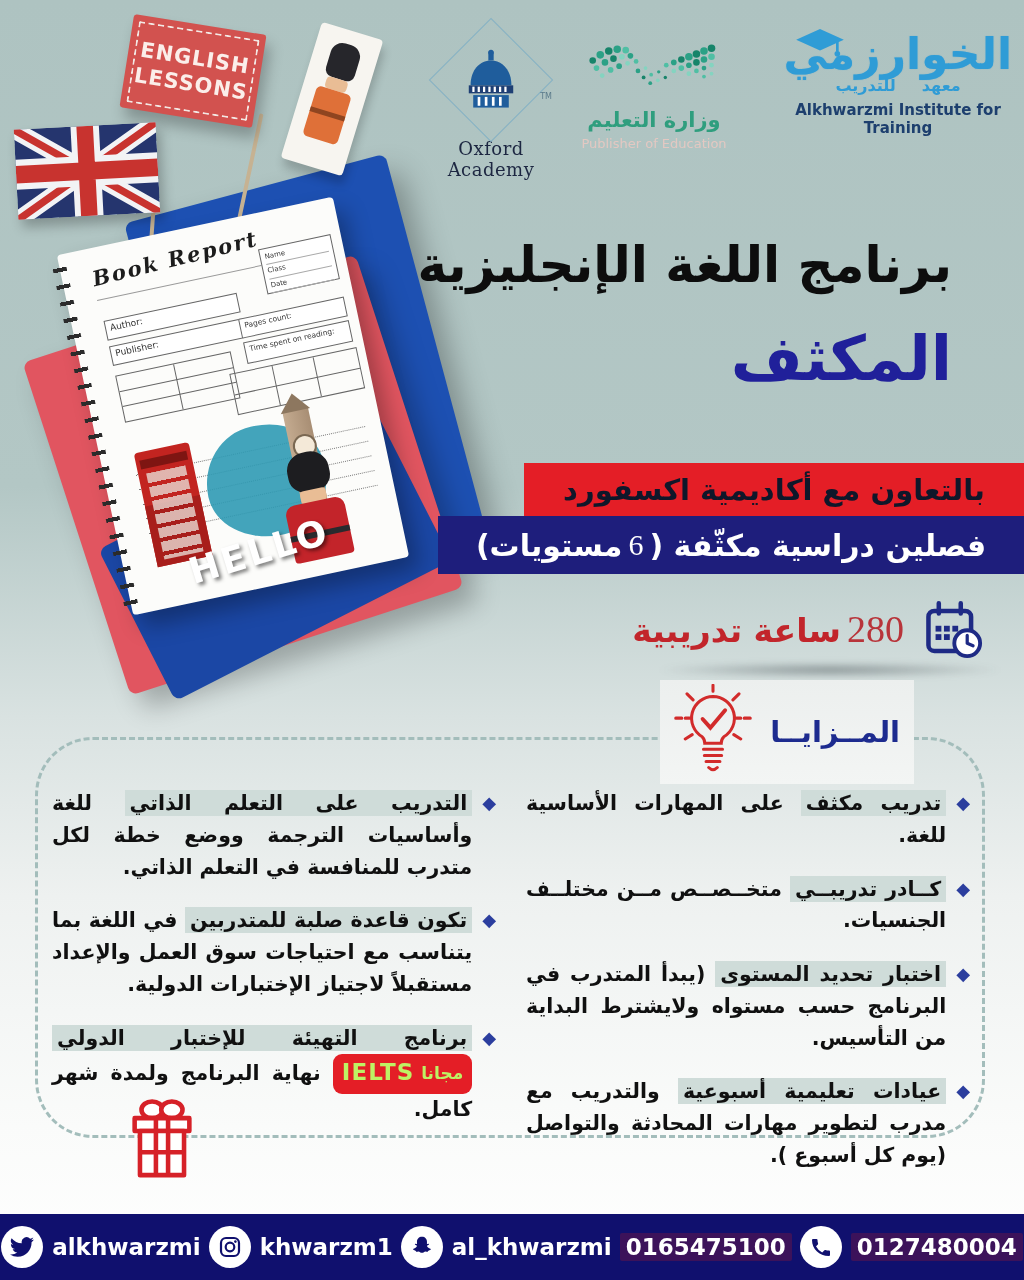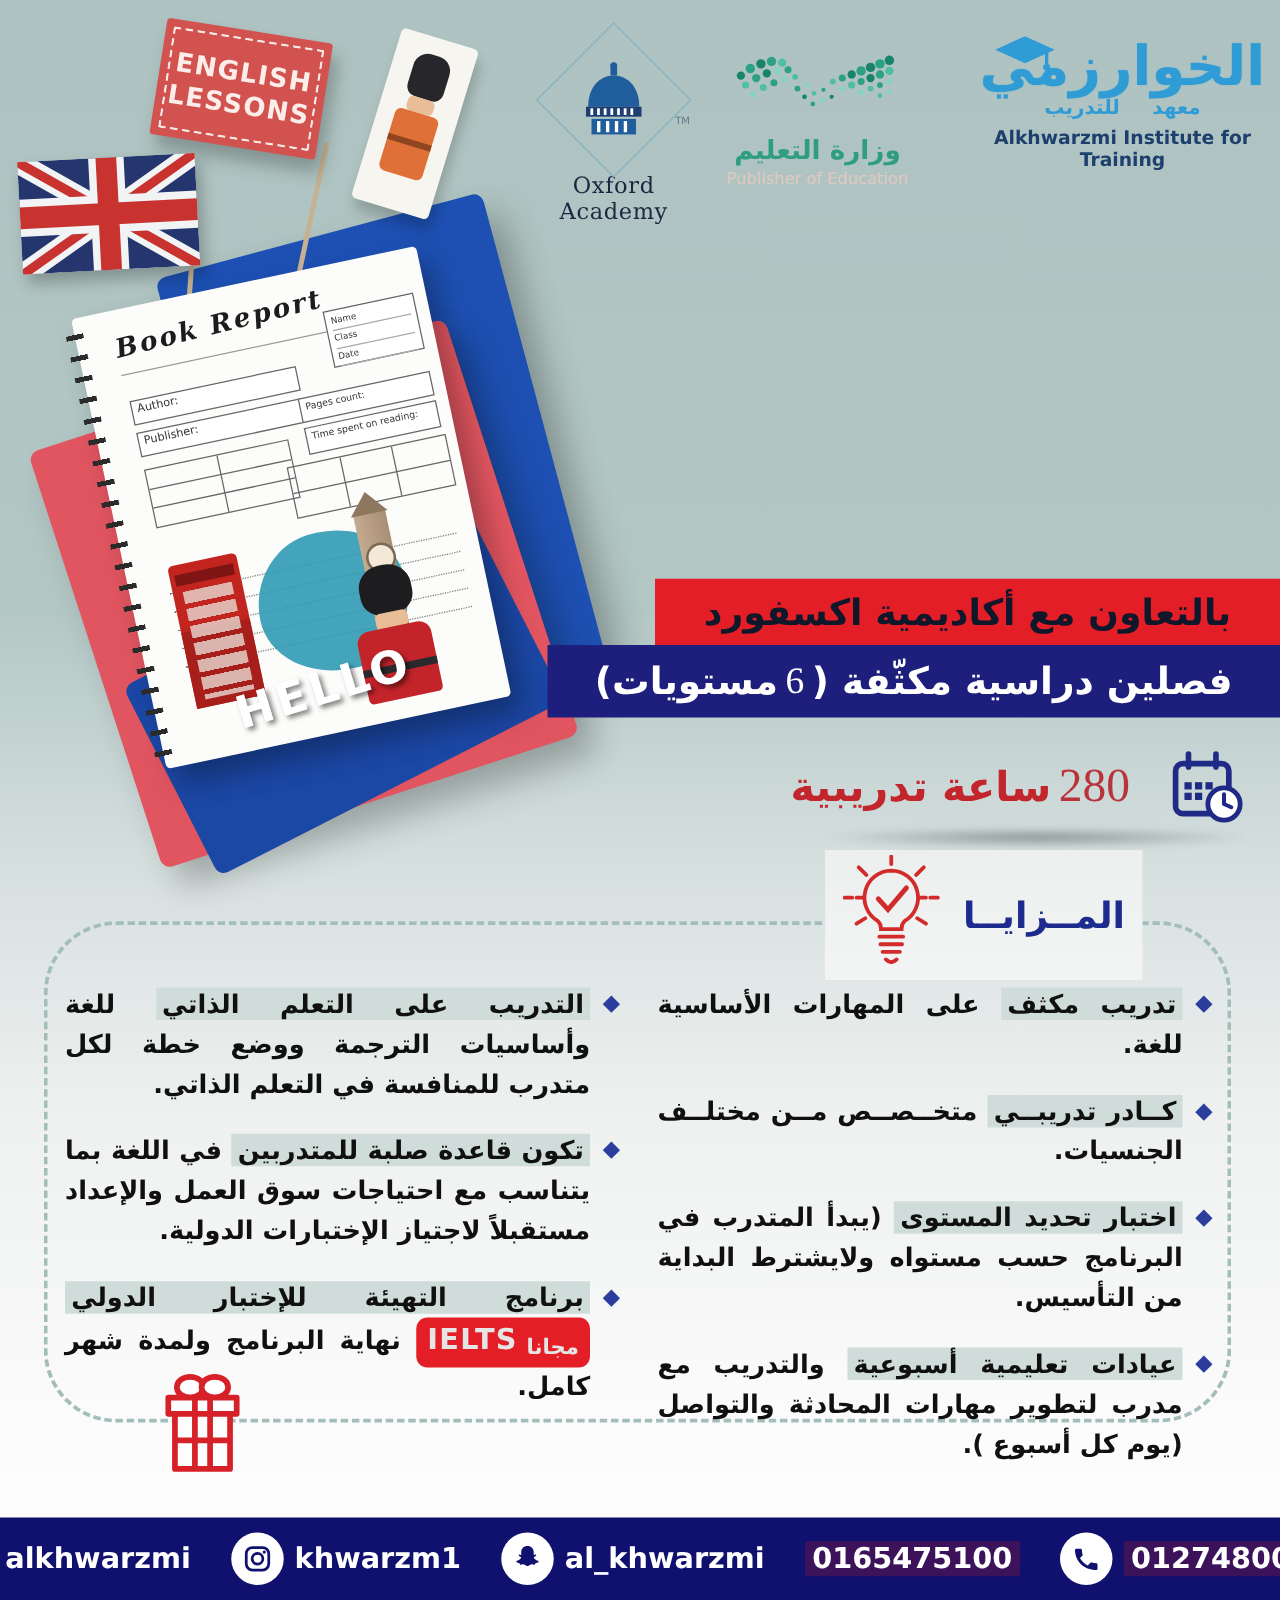--- a/index.html
+++ b/index.html
@@ -101,47 +101,47 @@
   .title-block { position:absolute; right:72px; top:236px; width:560px; text-align:right; direction:rtl; }
   .title-1 { font-size:50px; font-weight:bold; color:#0d0d0d; letter-spacing:-1px; }
   .title-2 { font-size:62px; font-weight:bold; color:#20209a; margin-top:28px; }
   .banner-red { position:absolute; left:524px; right:0; top:463px; height:53px; background:#e41e26;
     color:#0f172a; font-size:29px; font-weight:bold; display:flex; align-items:center; justify-content:center; direction:rtl; }
   .banner-blue { position:absolute; left:438px; right:0; top:516px; height:58px; background:#1e1e7c;
     color:#fff; font-size:30px; font-weight:bold; display:flex; align-items:center; justify-content:center; direction:rtl; }
   .num-serif { font-family:"Liberation Serif","DejaVu Serif",serif; font-weight:normal; padding:0 6px; }
 
   
-  .hours { position:absolute; right:28px; top:598px; display:flex; direction:rtl; align-items:center; gap:24px; }
+  .hours { position:absolute; right:40px; top:598px; display:flex; direction:rtl; align-items:center; gap:12px; }
   .hours-text { font-size:33px; font-weight:bold; color:#c2252b; }
   .hours-text .num-serif { font-size:38px; color:#b8343a; }
   .hours-shadow { position:absolute; left:655px; top:662px; width:350px; height:16px;
     background:radial-gradient(ellipse at center, rgba(50,60,65,.45), transparent 70%); filter:blur(3px); }
 
   
   .feat-box { position:absolute; left:35px; top:737px; width:950px; height:401px;
     border:3px dashed #a3bdbb; border-radius:58px; }
   .feat-head { position:absolute; right:110px; top:680px; display:flex; direction:rtl; align-items:center; gap:18px;
     background:linear-gradient(180deg,#ecefee,#f3f5f4); padding:4px 14px; }
   .feat-head-label { font-size:29px; font-weight:bold; color:#1d2b8f; }
   .feat-cols { position:absolute; top:788px; left:52px; width:918px; display:flex; direction:rtl; gap:30px; }
   .feat-col { flex:1; }
   .feat-item { display:flex; direction:rtl; gap:10px; margin-bottom:22px; }
   .diamond { color:#2b3e9e; font-size:18px; line-height:1.7; }
   .feat-text { font-size:20.5px; font-weight:bold; color:#101010; line-height:1.55; text-align:justify; }
   .hl { background:#cfdcd9; padding:1px 5px; box-decoration-break:clone; -webkit-box-decoration-break:clone; }
-  .pill { display:inline-flex; direction:ltr; align-items:flex-end; gap:7px; background:#e41e26; color:#e5e5e5;
+  .pill { display:inline-flex; direction:ltr; align-items:center; gap:7px; background:#e41e26; color:#bef264;
     border-radius:9px; padding:1px 9px 3px; vertical-align:middle; }
   .pill-en { font-size:23px; font-weight:bold; letter-spacing:1px; }
   .pill-ar { font-size:17px; font-weight:bold; }
   .gift { position:absolute; left:124px; top:1088px; }
 
   
   .footer { position:absolute; left:0; right:0; bottom:0; height:66px; background:#10106e;
-    display:flex; align-items:center; justify-content:center; gap:32px; }
+    display:flex; align-items:center; justify-content:center; gap:8px; }
   .soc { display:flex; align-items:center; gap:9px; color:#fff; font-size:23px; font-weight:bold; }
   .circle { width:42px; height:42px; background:#fff; border-radius:50%; display:flex; align-items:center; justify-content:center; }
   .phone-num { background:rgba(115,22,66,.45); padding:1px 6px; border-radius:2px; }
 </style>
 </head>
 <body>
 
 <div class="poster">
 
   <div class="collage">
@@ -296,20 +296,24 @@
       <circle cx="40" cy="25" r="2.6" fill="#2f9cd6"></circle>
     </svg>
     <div class="khw-main">الخوارزمي</div>
     <div class="khw-sub">
       <span>معهد</span>
       <span>للتدريب</span>
     </div>
     <div class="khw-en">Alkhwarzmi Institute for Training</div>
   </div>
 
+  <div class="title-block">
+    <div class="title-1">برنامج اللغة الإنجليزية</div>
+    <div class="title-2">المكثف</div>
+  </div>
 
   <div class="banner-red">بالتعاون مع أكاديمية اكسفورد</div>
   <div class="banner-blue">
     <span>فصلين دراسية مكثّفة (</span>
       <span class="num-serif">6</span>
       <span> مستويات)</span>
   </div>
 
   <div class="hours">
     <svg width="62" height="62" viewBox="0 0 96 96">

